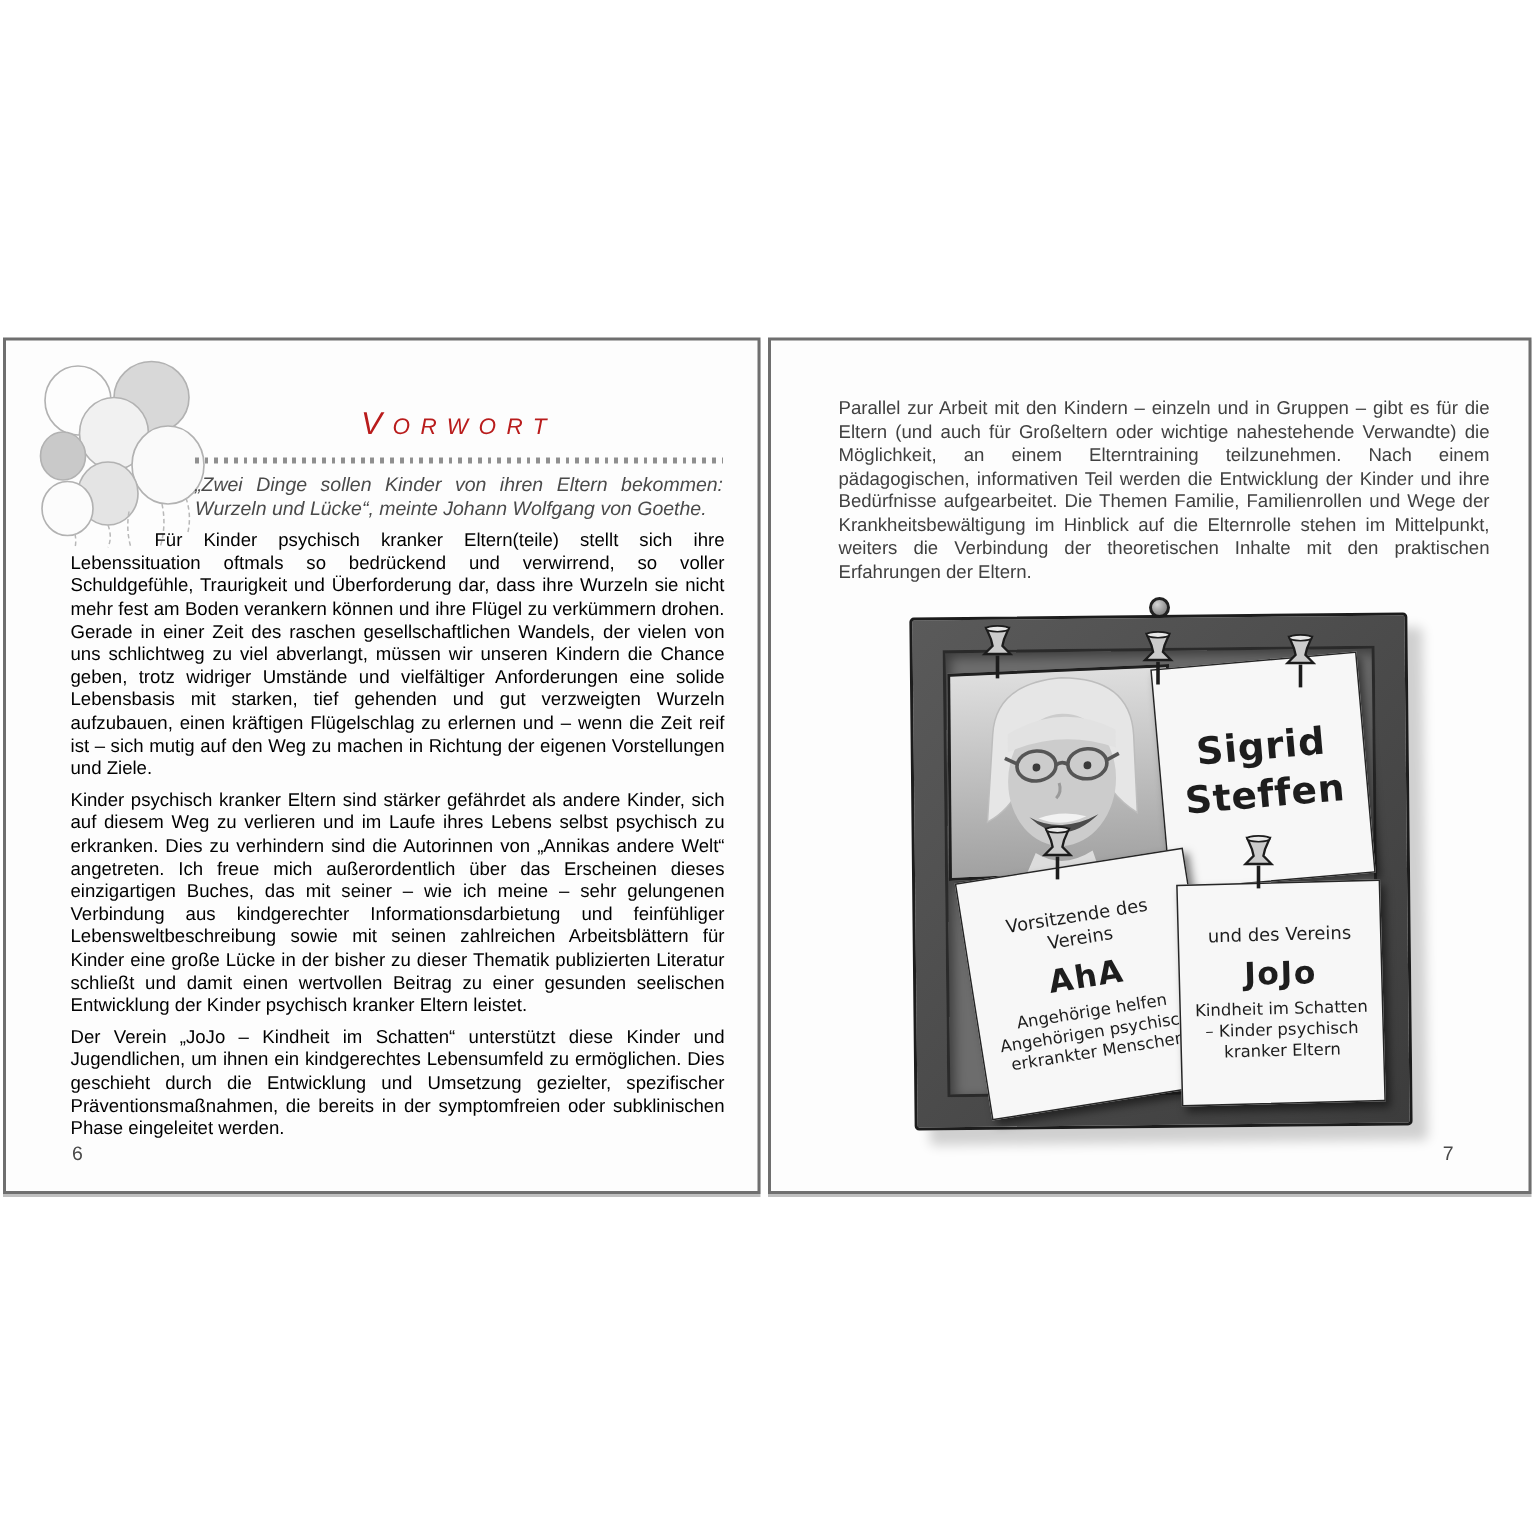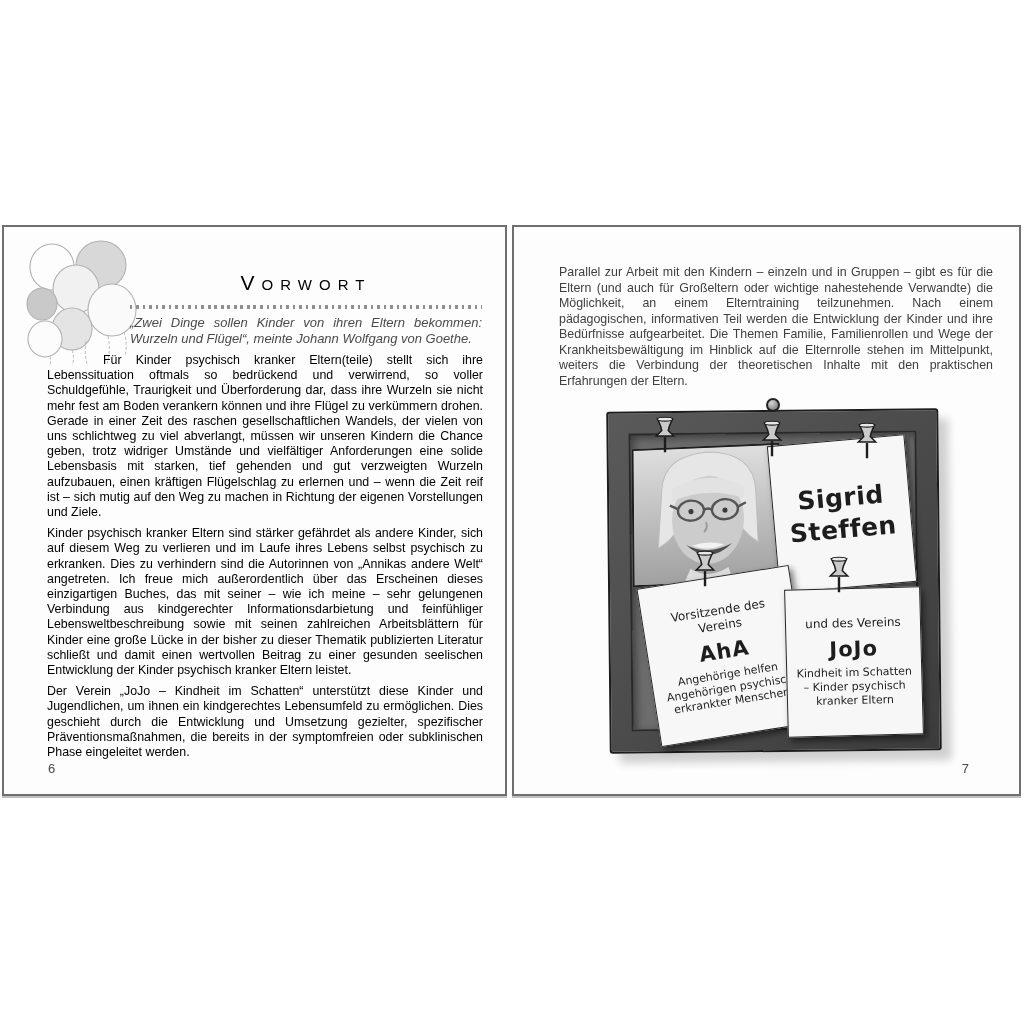--- a/index.html
+++ b/index.html
@@ -6,21 +6,21 @@
   .canvas{position:relative;width:1024px;height:1024px;background:#ffffff;overflow:hidden;
           font-family:"Liberation Sans",sans-serif;}
   .page{position:absolute;top:225px;height:571px;background:#fdfdfd;border:2px solid #6f6f6f;
         box-sizing:border-box;box-shadow:0 2px 0 rgba(0,0,0,0.25);}
   .page-left{left:2px;width:505px;}
   .page-right{left:512px;width:509px;padding-left:44px;}
 
   
   .balloons{position:absolute;left:20px;top:13px;width:115px;height:125px;}
   .heading{position:absolute;left:126px;top:44px;width:352px;text-align:center;
-           font-variant:small-caps;letter-spacing:7px;font-size:21px;color:#000000;font-weight:400;}
+           font-variant:small-caps;letter-spacing:7px;font-size:21px;color:#b91c1c;font-weight:400;font-style:italic;}
   .dotted-rule{position:absolute;left:126px;top:78px;width:352px;height:4px;
            background-image:repeating-linear-gradient(90deg,#8f8f8f 0 2.5px,transparent 2.5px 6.5px);}
   .quote{position:absolute;left:126px;top:88px;width:352px;font-style:italic;font-size:13px;
            line-height:16px;text-align:justify;color:#4a4a4a;}
   .bodycopy{position:absolute;left:43px;top:126px;width:436px;font-size:12.4px;line-height:15.2px;
            text-align:justify;color:#000000;}
   .bodycopy p{margin:0 0 6px 0;}
   .bodycopy p.indent-first{text-indent:56px;}
   .pagenum{position:absolute;font-size:13px;color:#4a4a4a;}
   .pagenum-left{left:44px;top:534px;}
@@ -83,21 +83,21 @@
         <path d="M62 101 q-2 12 1 23" stroke-dasharray="3 2"></path>
         <path d="M84 96 q3 14 -1 28" stroke-dasharray="3 2"></path>
         <path d="M26 116 q1 5 0 9" stroke-dasharray="3 2"></path>
         <path d="M100 92 q4 12 1 24" stroke-dasharray="3 2"></path>
       </g>
     </svg>
 
     <div class="heading">Vorwort</div>
     <div class="dotted-rule"></div>
 
-    <div class="quote">„Zwei Dinge sollen Kinder von ihren Eltern bekommen: Wurzeln und Flügel“, meinte Johann Wolfgang von Goethe.</div>
+    <div class="quote">„Zwei Dinge sollen Kinder von ihren Eltern bekommen: Wurzeln und Lücke“, meinte Johann Wolfgang von Goethe.</div>
 
     <div class="bodycopy">
       <p class="indent-first">Für Kinder psychisch kranker Eltern(teile) stellt sich ihre Lebenssituation oftmals so bedrückend und verwirrend, so voller Schuldgefühle, Traurigkeit und Überforderung dar, dass ihre Wurzeln sie nicht mehr fest am Boden verankern können und ihre Flügel zu verkümmern drohen. Gerade in einer Zeit des raschen gesellschaftlichen Wandels, der vielen von uns schlichtweg zu viel abverlangt, müssen wir unseren Kindern die Chance geben, trotz widriger Umstände und vielfältiger Anforderungen eine solide Lebensbasis mit starken, tief gehenden und gut verzweigten Wurzeln aufzubauen, einen kräftigen Flügelschlag zu erlernen und – wenn die Zeit reif ist – sich mutig auf den Weg zu machen in Richtung der eigenen Vorstellungen und Ziele.</p>
       <p>Kinder psychisch kranker Eltern sind stärker gefährdet als andere Kinder, sich auf diesem Weg zu verlieren und im Laufe ihres Lebens selbst psychisch zu erkranken. Dies zu verhindern sind die Autorinnen von „Annikas andere Welt“ angetreten. Ich freue mich außerordentlich über das Erscheinen dieses einzigartigen Buches, das mit seiner – wie ich meine – sehr gelungenen Verbindung aus kindgerechter Informationsdarbietung und feinfühliger Lebensweltbeschreibung sowie mit seinen zahlreichen Arbeitsblättern für Kinder eine große Lücke in der bisher zu dieser Thematik publizierten Literatur schließt und damit einen wertvollen Beitrag zu einer gesunden seelischen Entwicklung der Kinder psychisch kranker Eltern leistet.</p>
       <p>Der Verein „JoJo – Kindheit im Schatten“ unterstützt diese Kinder und Jugendlichen, um ihnen ein kindgerechtes Lebensumfeld zu ermöglichen. Dies geschieht durch die Entwicklung und Umsetzung gezielter, spezifischer Präventionsmaßnahmen, die bereits in der symptomfreien oder subklinischen Phase eingeleitet werden.</p>
     </div>
 
     <div class="pagenum pagenum-left">6</div>
   </div>
 

